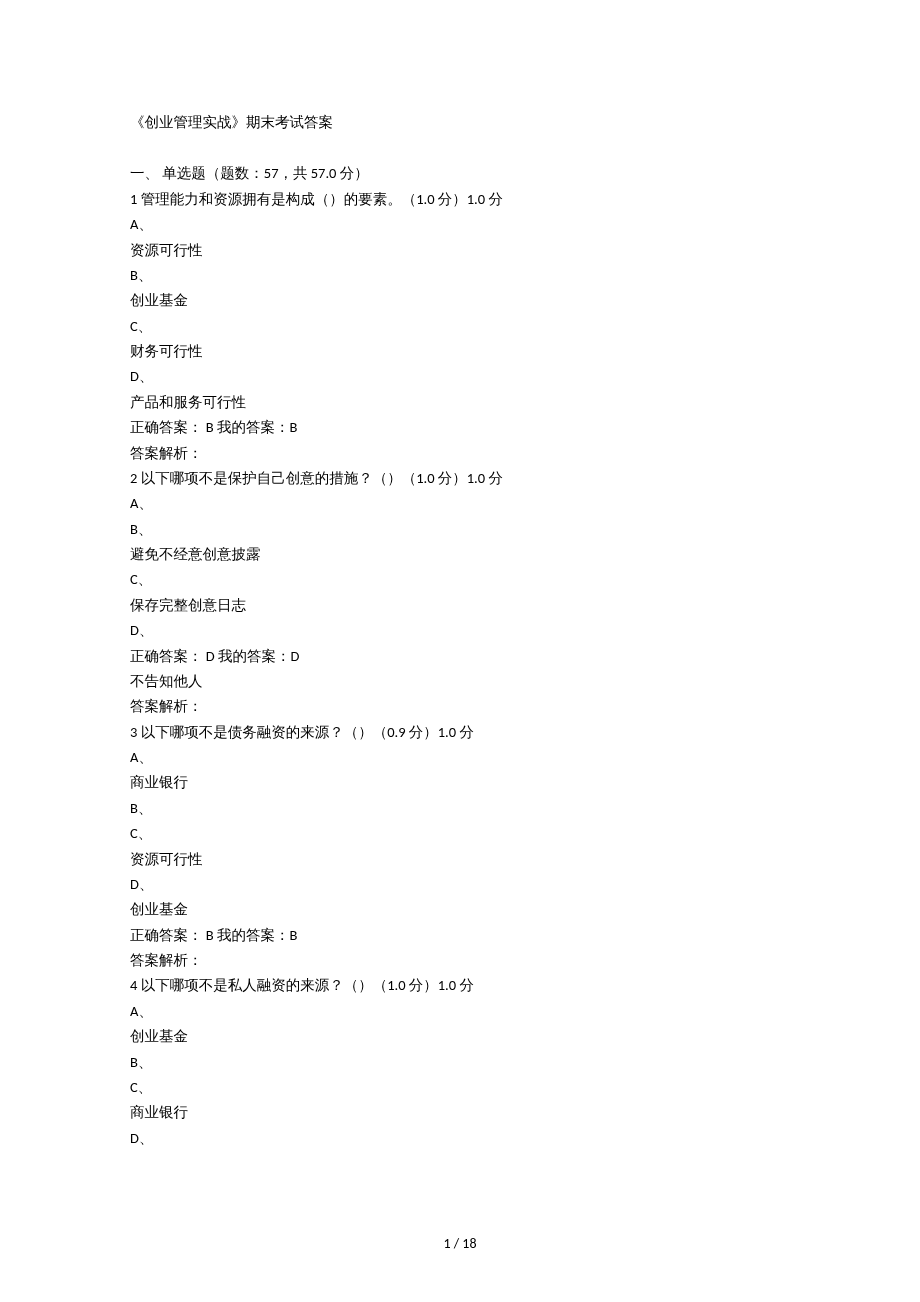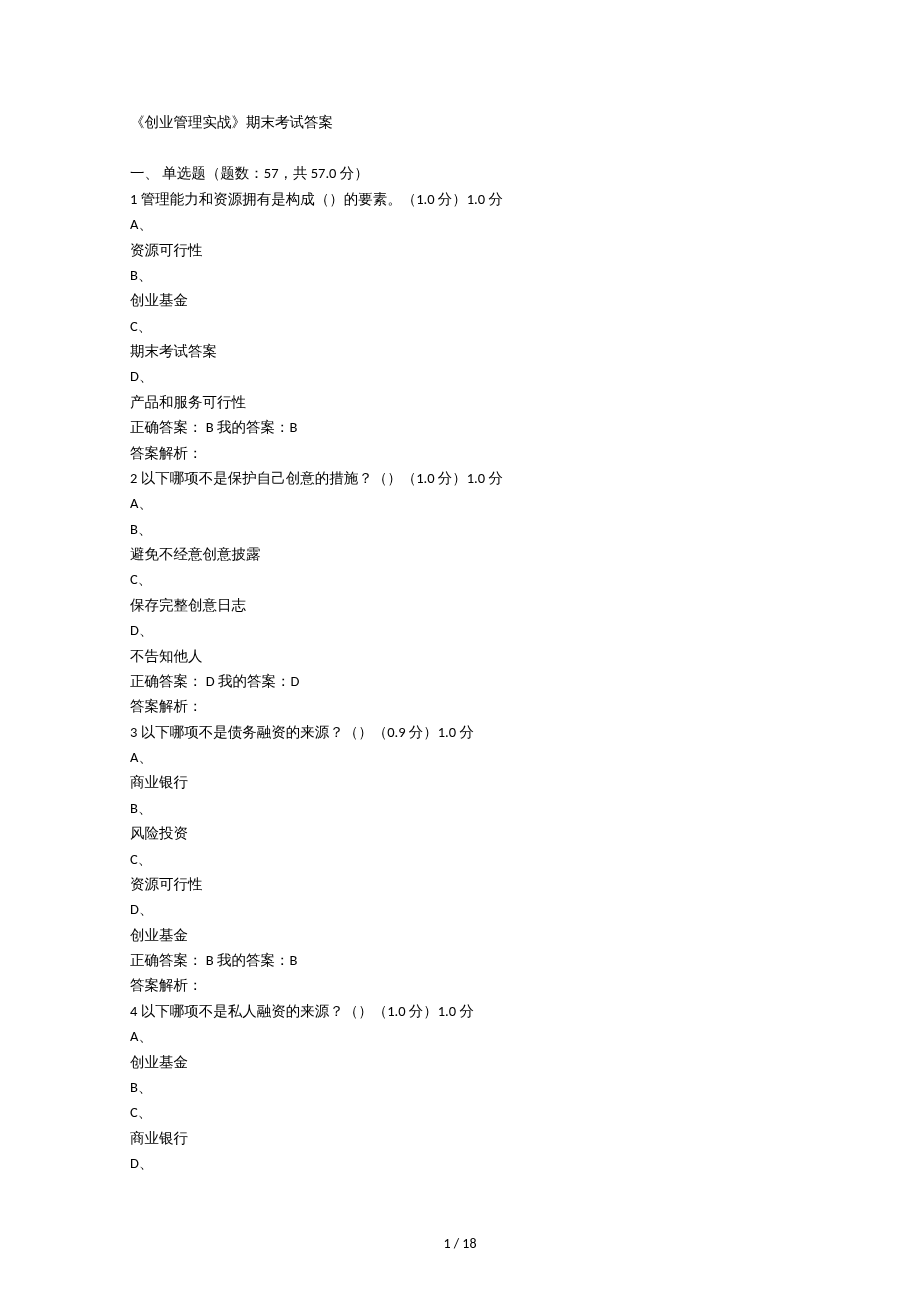--- a/index.html
+++ b/index.html
@@ -45,42 +45,41 @@
     <div class="line title-line">《创业管理实战》期末考试答案</div>
 
     <div class="line">一、 单选题（题数：57，共 57.0 分）</div>
 
     <div class="line">1 管理能力和资源拥有是构成（）的要素。（1.0 分）1.0 分</div>
     <div class="line">A、</div>
     <div class="line">资源可行性</div>
     <div class="line">B、</div>
     <div class="line">创业基金</div>
     <div class="line">C、</div>
-    <div class="line">期末考试答案</div>
+    <div class="line">财务可行性</div>
     <div class="line">D、</div>
     <div class="line">产品和服务可行性</div>
     <div class="line">正确答案： B 我的答案：B</div>
     <div class="line">答案解析：</div>
 
     <div class="line">2 以下哪项不是保护自己创意的措施？（）（1.0 分）1.0 分</div>
     <div class="line">A、</div>
     <div class="line">B、</div>
     <div class="line">避免不经意创意披露</div>
     <div class="line">C、</div>
     <div class="line">保存完整创意日志</div>
     <div class="line">D、</div>
+    <div class="line">正确答案： D 我的答案：D</div>
     <div class="line">不告知他人</div>
-    <div class="line">正确答案： D 我的答案：D</div>
     <div class="line">答案解析：</div>
 
     <div class="line">3 以下哪项不是债务融资的来源？（）（0.9 分）1.0 分</div>
     <div class="line">A、</div>
     <div class="line">商业银行</div>
     <div class="line">B、</div>
-    <div class="line">风险投资</div>
     <div class="line">C、</div>
     <div class="line">资源可行性</div>
     <div class="line">D、</div>
     <div class="line">创业基金</div>
     <div class="line">正确答案： B 我的答案：B</div>
     <div class="line">答案解析：</div>
 
     <div class="line">4 以下哪项不是私人融资的来源？（）（1.0 分）1.0 分</div>
     <div class="line">A、</div>
     <div class="line">创业基金</div>

